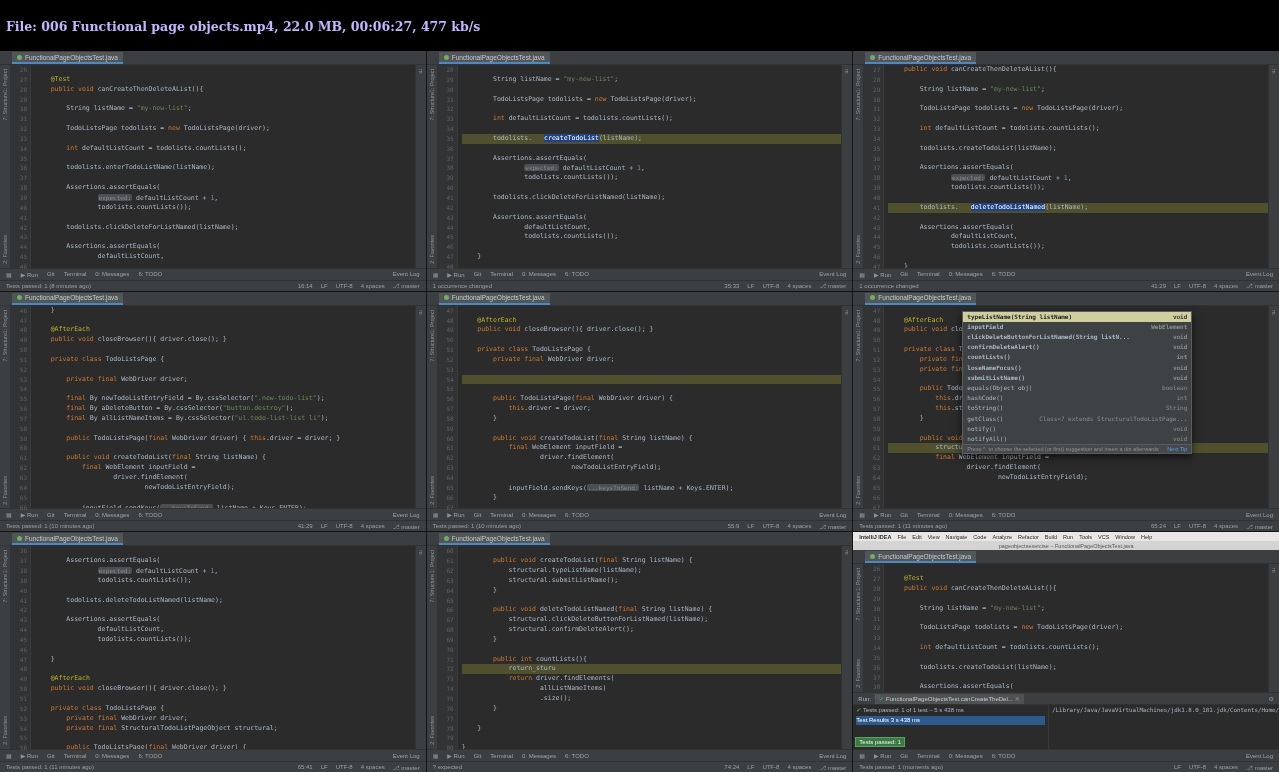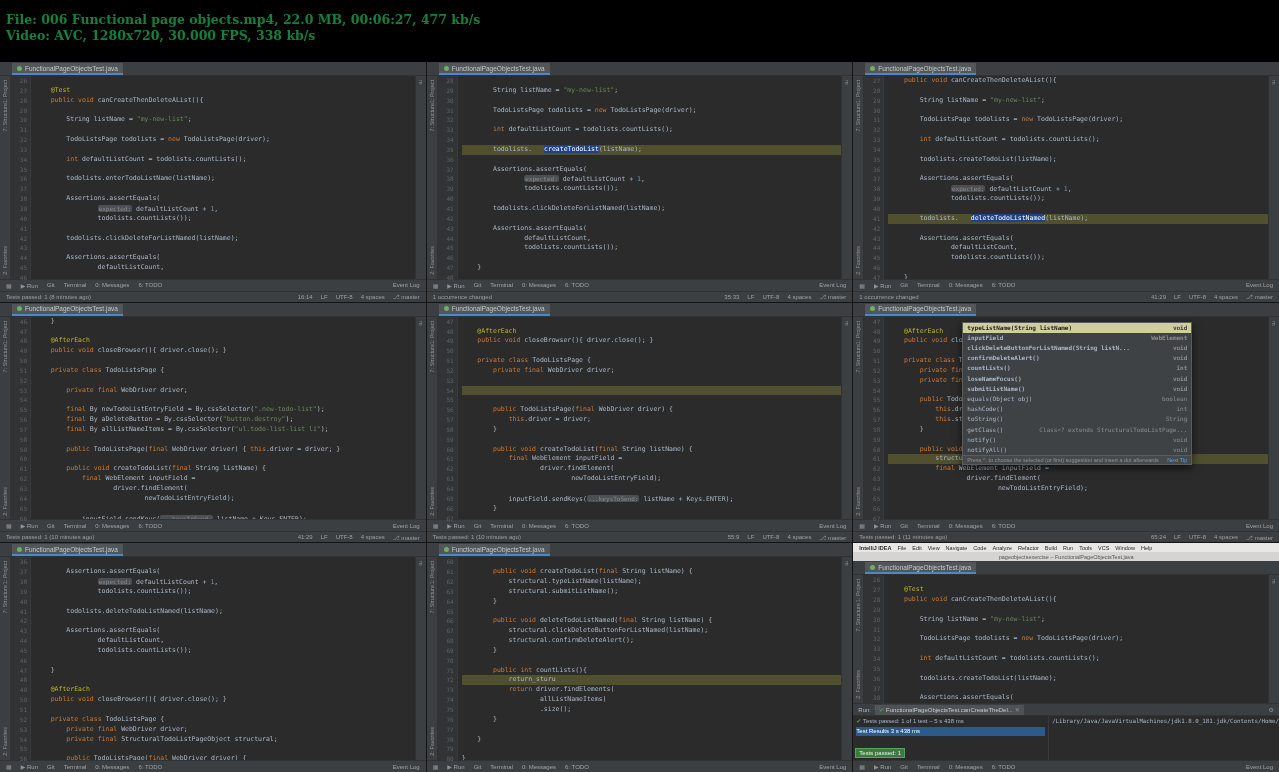--- a/index.html
+++ b/index.html
@@ -1,18 +1,18 @@
 <!DOCTYPE html>
 <html><head>
 <meta charset="utf-8">
 <style>
   html,body{margin:0;padding:0;background:#000;}
   body{width:1279px;height:772px;overflow:hidden;font-family:"Liberation Sans","DejaVu Sans",sans-serif;}
-  .header{height:62px;background:#000;color:#15803d;font-family:"DejaVu Serif","Liberation Serif",serif;
-          font-weight:bold;font-size:12.5px;line-height:16px;padding:12px 0 0 6px;box-sizing:border-box;}
+  .header{height:51px;background:#000;color:#c4b5fd;font-family:"DejaVu Serif","Liberation Serif",serif;
+          font-weight:bold;font-size:12.5px;line-height:16px;padding:19px 0 0 6px;box-sizing:border-box;}
   .grid{display:grid;grid-template-columns:repeat(3,1fr);grid-template-rows:repeat(3,1fr);
         width:1279px;height:721px;gap:1px;background:#141414;}
   .pane{background:#f0abfc;display:flex;flex-direction:column;overflow:hidden;position:relative;}
   .tabbar{height:13px;background:#3c3f41;display:flex;align-items:flex-end;padding-left:12px;flex:none;border-bottom:1px solid #323232;}
   .tab{background:#515658;height:12px;display:flex;align-items:center;gap:3px;padding:0 5px;font-size:6.5px;
        color:#c8c8c8;border-bottom:2px solid #4a88c7;box-sizing:border-box;white-space:nowrap;}
   .tab-icon{width:5px;height:5px;border-radius:50%;background:#6faf5f;flex:none;}
   .body{flex:1;display:flex;min-height:0;}
   .lstrip,.rstrip{width:11px;background:#3c3f41;flex:none;display:flex;flex-direction:column;
        justify-content:space-between;align-items:center;padding:4px 0;box-sizing:border-box;}
@@ -67,21 +67,20 @@
   .run-console{flex:1;padding:2px 3px;font-family:"DejaVu Sans Mono","Liberation Mono",monospace;
                color:#a9b7c6;white-space:nowrap;overflow:hidden;font-size:5.8px;}
   .toast{position:absolute;left:2px;bottom:2px;background:#3d7a41;color:#e6f2e6;padding:1px 3px;
          border:1px solid #5aa05e;font-size:6px;}
 </style>
 </head>
 <body>
 
 <div class="header">
   <div>File: 006 Functional page objects.mp4, 22.0 MB, 00:06:27, 477 kb/s</div>
-  <div>Video: AVC, 1280x720, 30.000 FPS, 338 kb/s</div>
 </div>
 
 <div class="grid" id="grid">
     <div class="pane">
       <div class="tabbar">
         <div class="tab">
           <span class="tab-icon"></span>
           <span>FunctionalPageObjectsTest.java</span>
         </div>
       </div>

